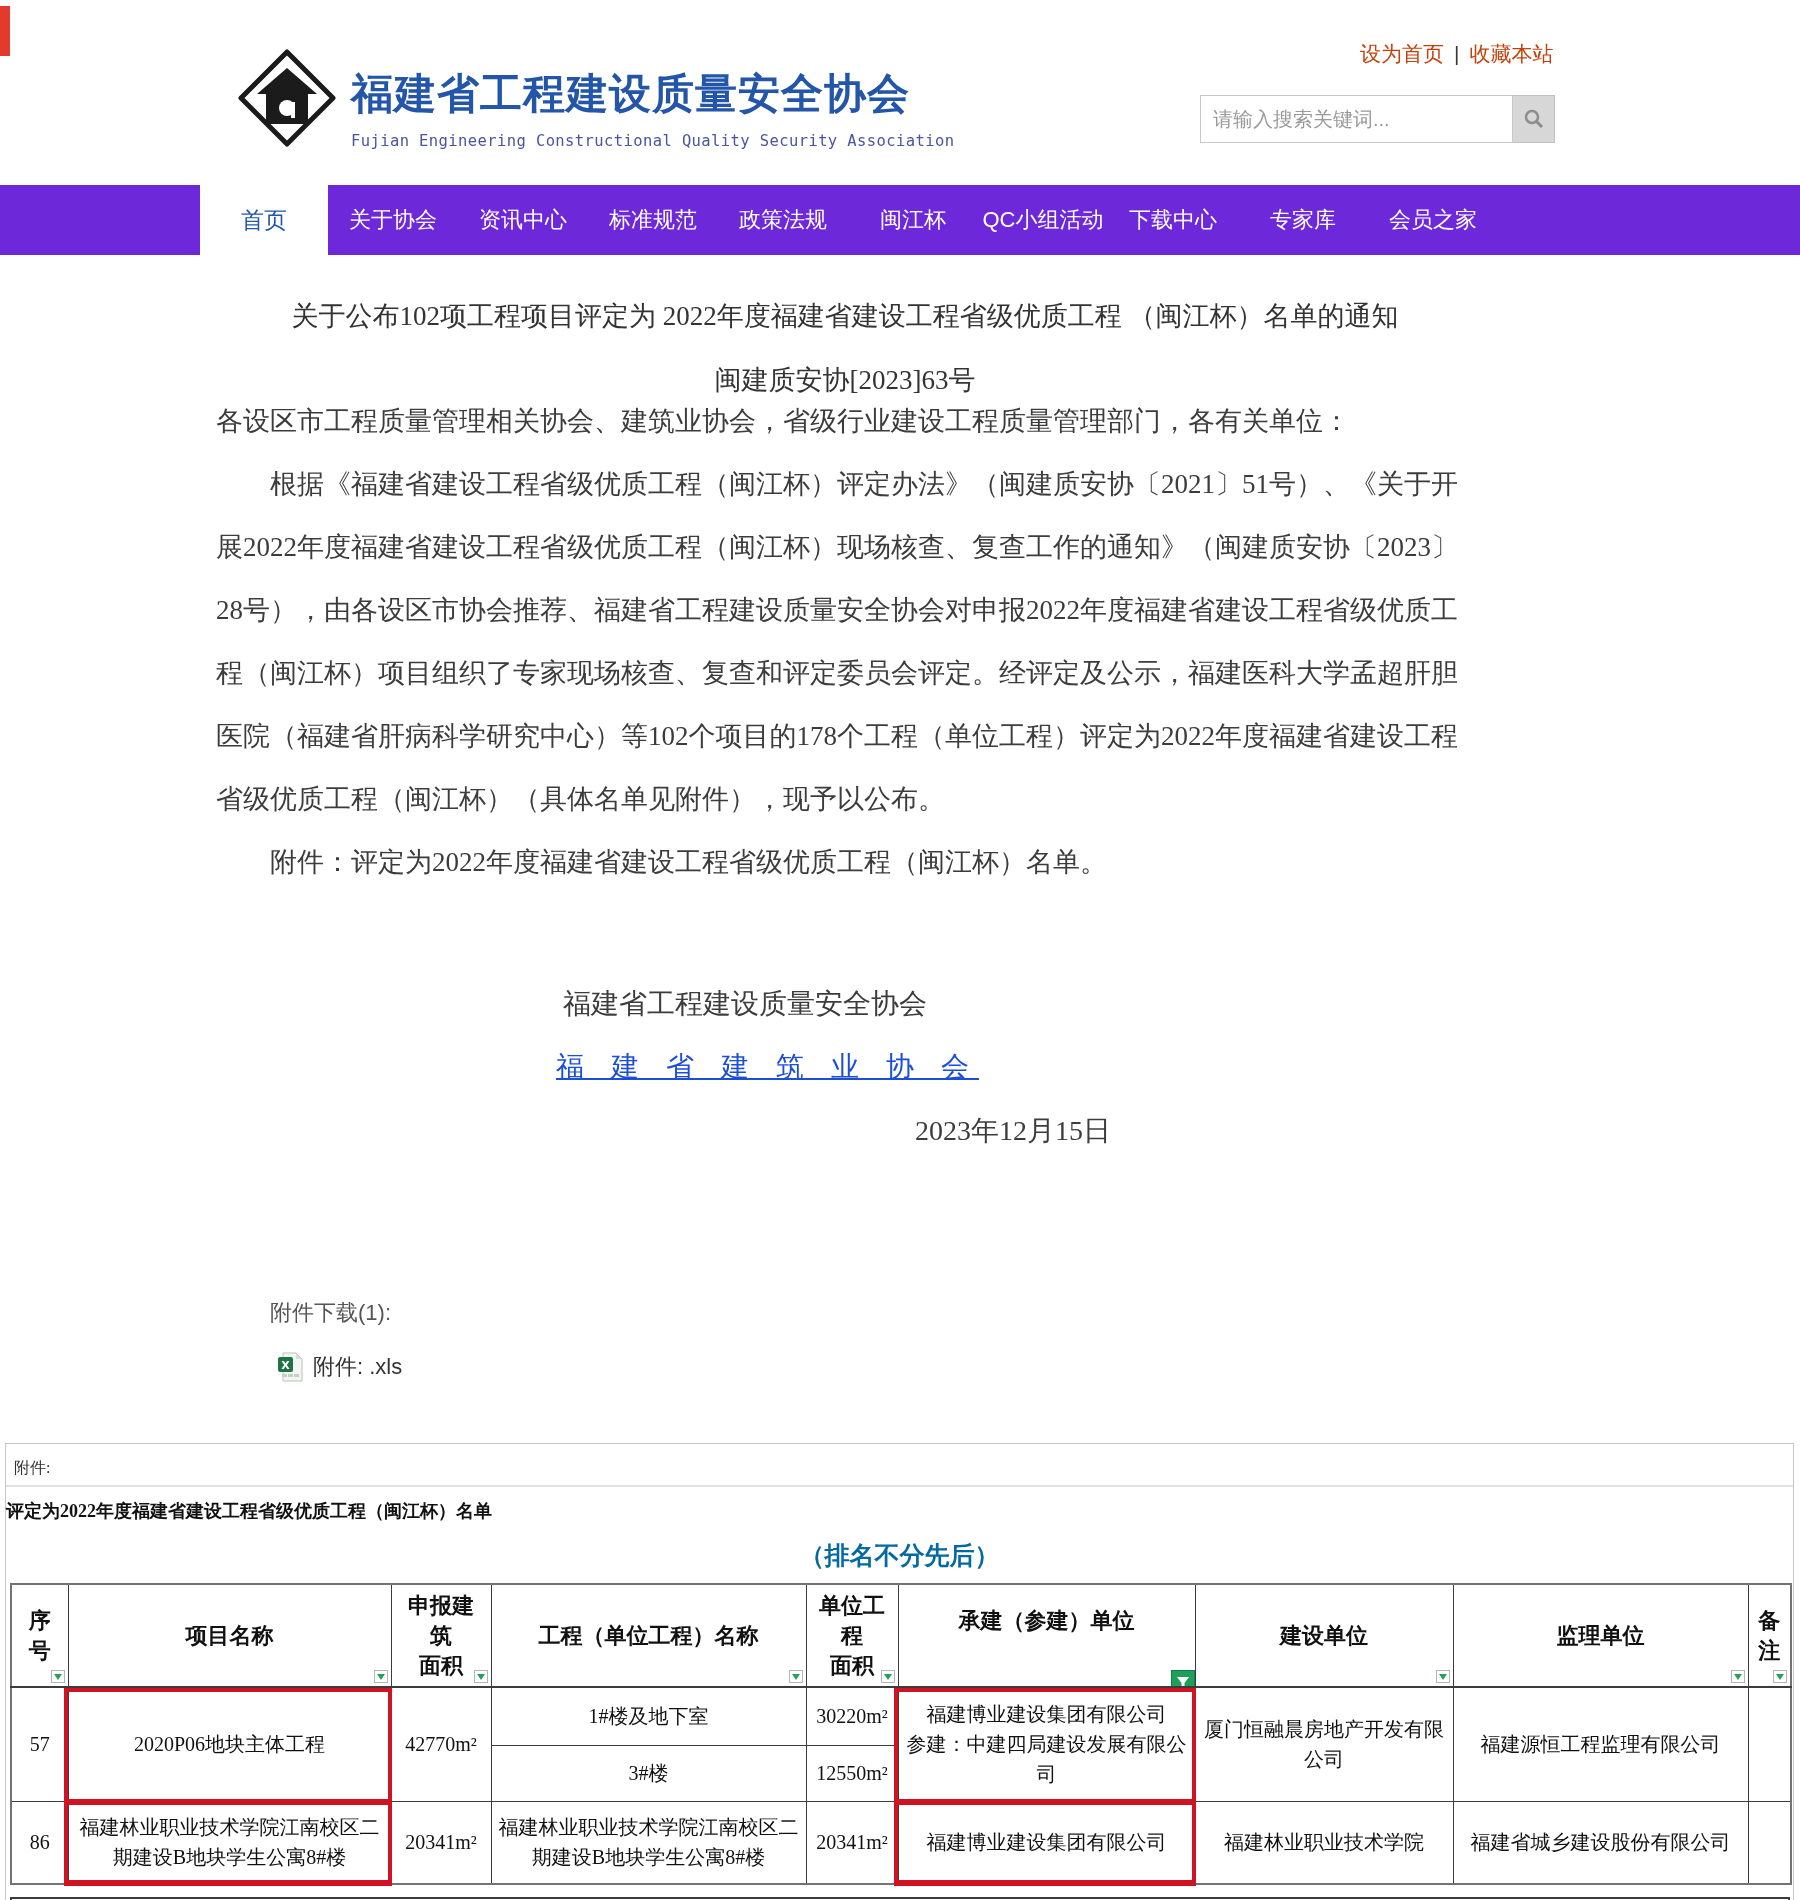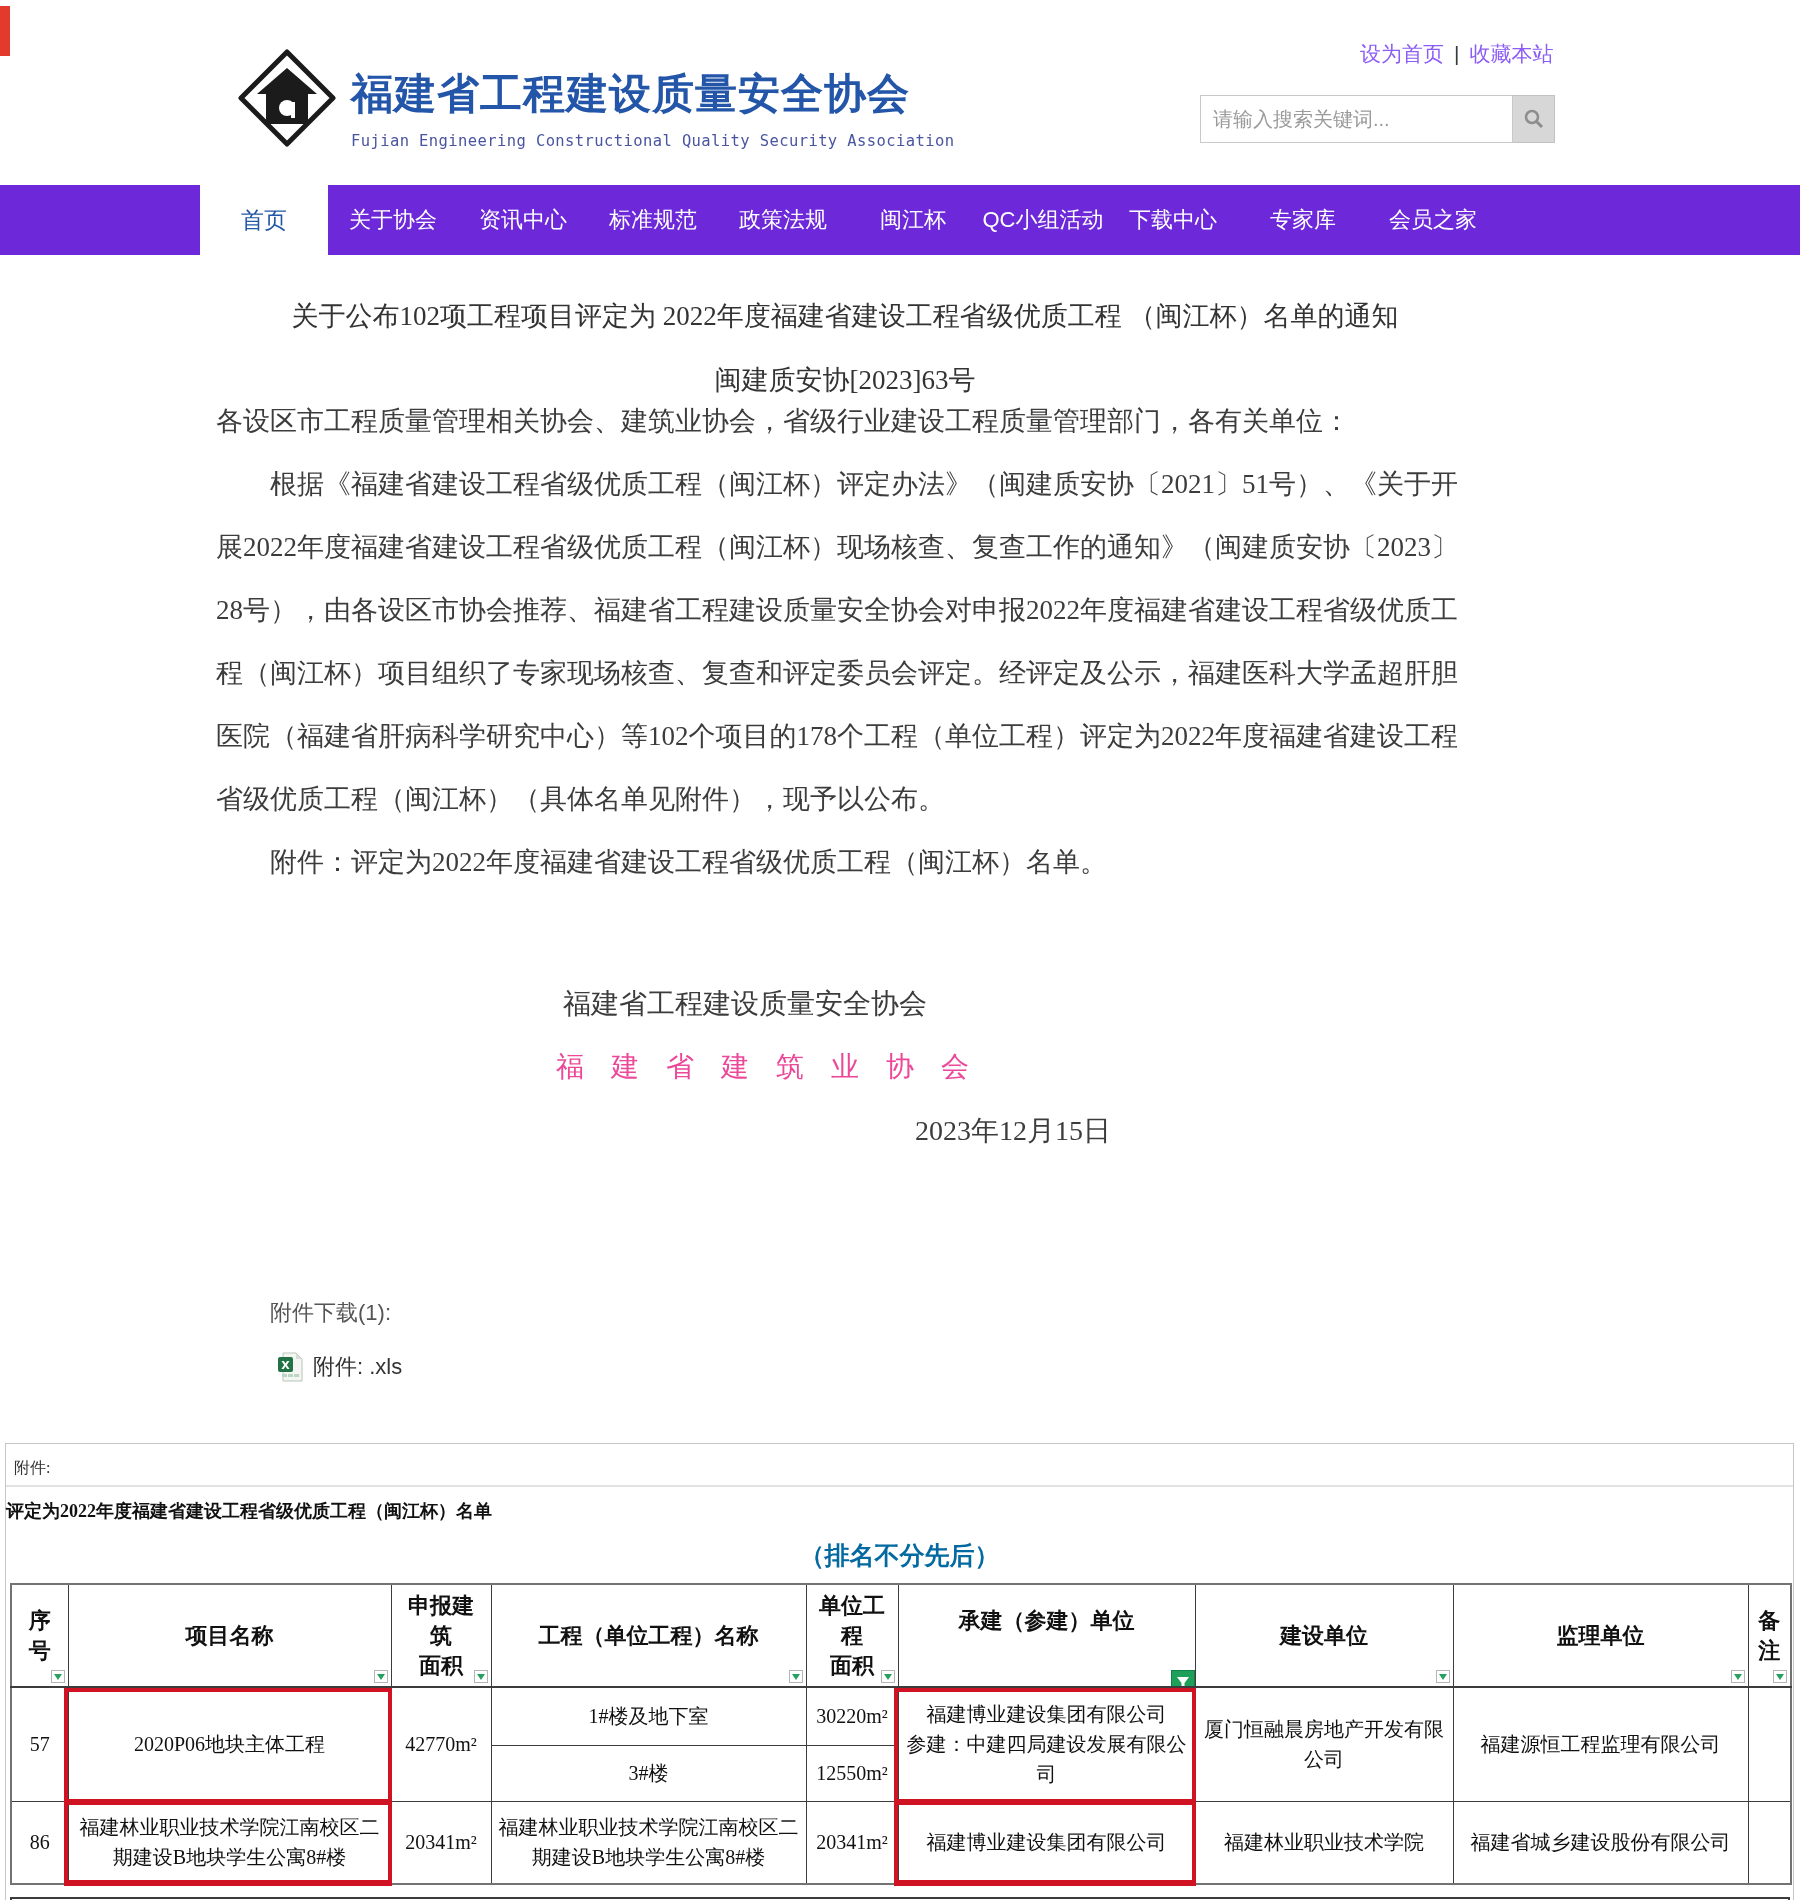--- a/index.html
+++ b/index.html
@@ -5,21 +5,21 @@
   html,body{margin:0;padding:0;background:#fff;}
   .page{position:relative;width:1800px;height:1900px;background:#fff;overflow:hidden;
         font-family:"Liberation Sans","DejaVu Sans",sans-serif;}
   .serif{font-family:"Liberation Serif","DejaVu Serif",serif;}
 
   
   .corner-mark{position:absolute;left:0;top:6px;width:10px;height:50px;background:#e23b2e;}
 
   
   .top-links{position:absolute;left:1360px;top:40px;font-size:21px;color:#3a3a3a;}
-  .top-links a{color:#8b5cf6;text-decoration:none;cursor:pointer;}
+  .top-links a{color:#c2410c;text-decoration:none;cursor:pointer;}
   .top-links .sep{margin:0 10px;color:#3a3a3a;}
 
   .logo{position:absolute;left:237px;top:48px;display:flex;align-items:flex-start;cursor:pointer;}
   .logo-icon{width:100px;height:100px;flex:0 0 auto;}
   .logo-text{margin-left:14px;padding-top:18px;}
   .logo-title{font-size:42px;font-weight:bold;color:#2356a8;letter-spacing:1px;
               font-family:"Liberation Serif","DejaVu Serif",serif;}
   .logo-sub{margin-top:10px;font-size:15.5px;color:#4a55a0;
             font-family:"DejaVu Sans Mono","Liberation Mono",monospace;letter-spacing:0.4px;}
 
@@ -39,21 +39,21 @@
 
   
   .notice-title{position:absolute;left:150px;top:298px;width:1390px;text-align:center;
                 font-size:27px;color:#333;}
   .notice-docno{position:absolute;left:150px;top:362px;width:1390px;text-align:center;
                 font-size:27px;color:#333;}
   .notice-body{position:absolute;left:216px;top:390px;width:1334px;font-size:27px;line-height:63px;
                color:#3c3c3c;}
   .notice-body .indent{text-indent:2em;}
   .sig1{position:absolute;left:563px;top:985px;font-size:28px;color:#3c3c3c;}
-  .sig2{position:absolute;left:556px;top:1048px;font-size:28px;color:#ec4899;letter-spacing:10px;}
+  .sig2{position:absolute;left:556px;top:1048px;font-size:28px;color:#1d4ed8;letter-spacing:10px;text-decoration:underline;}
   .sig-date{position:absolute;left:915px;top:1112px;font-size:28px;color:#3c3c3c;}
 
   
   .dl-label{position:absolute;left:270px;top:1298px;font-size:22px;color:#555;}
   .dl-file{position:absolute;left:277px;top:1352px;display:flex;align-items:center;cursor:pointer;}
   .dl-file .xls-icon{width:26px;height:30px;margin-right:10px;}
   .dl-file .fname{font-size:22px;color:#333;}
 
   
   .attach-box{position:absolute;left:5px;top:1443px;width:1789px;height:457px;

